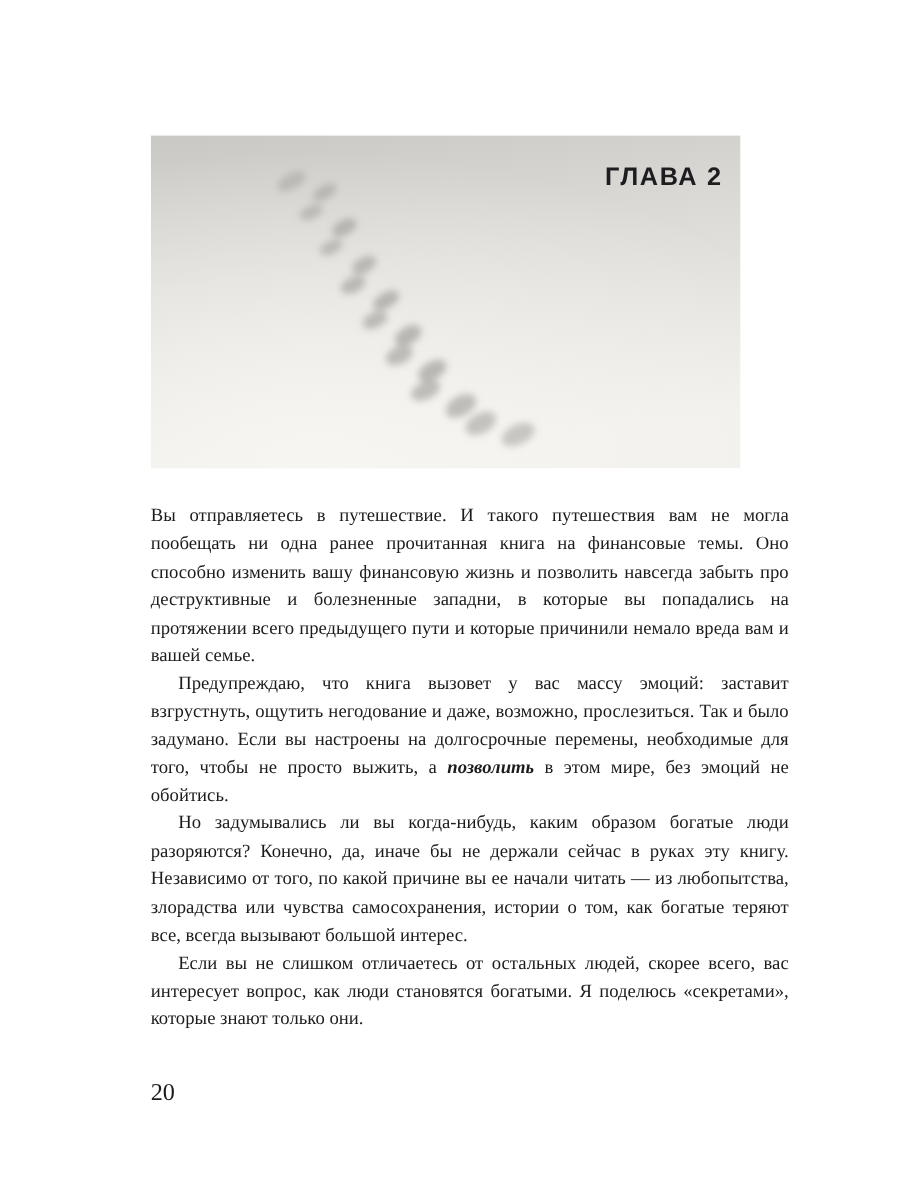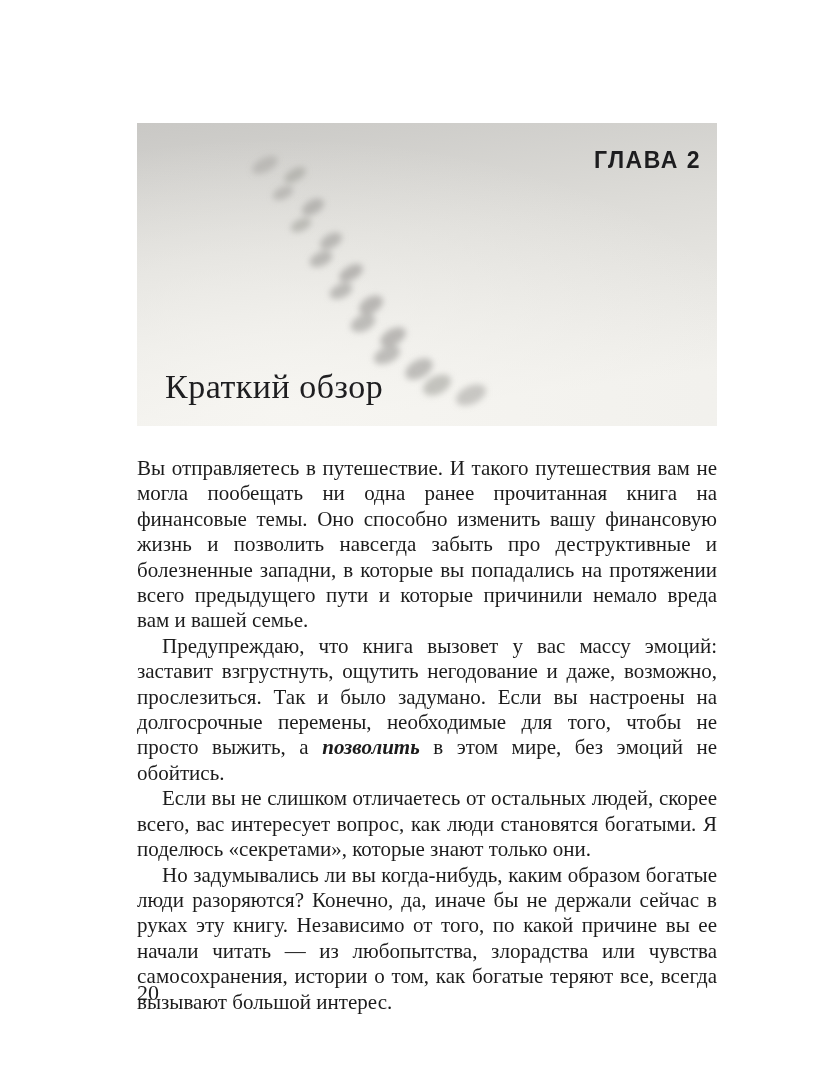--- a/index.html
+++ b/index.html
@@ -13,21 +13,21 @@
     height: 1080px;
     background: #ffffff;
     font-family: "Liberation Serif", serif;
     color: #1c1c1c;
     overflow: hidden;
   }
   .hero {
     position: absolute;
     left: 137px;
     top: 123px;
-    width: 580px;
+    width: 536px;
     height: 303px;
     overflow: hidden;
   }
   .hero svg {
     position: absolute;
     left: 0;
     top: 0;
     display: block;
   }
   .chapter-label {
@@ -49,21 +49,21 @@
     font-weight: 400;
     font-size: 34px;
     color: #1e1e20;
     letter-spacing: 0.5px;
   }
   .body-text {
     position: absolute;
     left: 137px;
     top: 456px;
     width: 580px;
-    font-size: 21px;
+    font-size: 17px;
     line-height: 25.4px;
     text-align: justify;
     hyphens: auto;
     -webkit-hyphens: auto;
   }
   .body-text p {
     margin: 0;
     text-indent: 25px;
   }
   .body-text p.no-indent {
@@ -117,25 +117,24 @@
         <ellipse cx="234" cy="182" rx="13" ry="8" opacity="0.65" transform="rotate(-30 234 182)"></ellipse>
         <ellipse cx="226" cy="200" rx="13" ry="8" opacity="0.6" transform="rotate(-25 226 200)"></ellipse>
         <ellipse cx="256" cy="214" rx="14" ry="8" opacity="0.65" transform="rotate(-30 256 214)"></ellipse>
         <ellipse cx="250" cy="232" rx="14" ry="8" opacity="0.6" transform="rotate(-25 250 232)"></ellipse>
         <ellipse cx="282" cy="246" rx="15" ry="9" opacity="0.6" transform="rotate(-30 282 246)"></ellipse>
         <ellipse cx="300" cy="262" rx="15" ry="9" opacity="0.55" transform="rotate(-28 300 262)"></ellipse>
         <ellipse cx="334" cy="272" rx="16" ry="9" opacity="0.5" transform="rotate(-25 334 272)"></ellipse>
       </g>
     </svg>
     <div class="chapter-label">ГЛАВА 2</div>
-    <h1 class="chapter-title">Краткий обзор</h1>
   </div>
 
   <div class="body-text">
     <p class="no-indent">Вы отправляетесь в путешествие. И такого путешествия вам не могла пообещать ни одна ранее прочитанная книга на финансовые темы. Оно способно изменить вашу финансовую жизнь и позволить навсегда забыть про деструктивные и болезненные западни, в которые вы попадались на протяжении всего предыдущего пути и которые причинили немало вреда вам и вашей семье.</p>
     <p><span>Предупреждаю, что книга вызовет у вас массу эмоций: заставит взгрустнуть, ощутить негодование и даже, возможно, прослезиться. Так и было задумано. Если вы настроены на долгосрочные перемены, необходимые для того, чтобы не просто выжить, а </span><span class="em-word">позволить</span><span> в этом мире, без эмоций не обойтись.</span></p>
+    <p>Но задумывались ли вы когда-нибудь, каким образом богатые люди разоряются? Конечно, да, иначе бы не держали сейчас в руках эту книгу. Независимо от того, по какой причине вы ее начали читать — из любопытства, злорадства или чувства самосохранения, истории о том, как богатые теряют все, всегда вызывают большой интерес.</p>
     <p>Если вы не слишком отличаетесь от остальных людей, скорее всего, вас интересует вопрос, как люди становятся богатыми. Я поделюсь «секретами», которые знают только они.</p>
-    <p>Но задумывались ли вы когда-нибудь, каким образом богатые люди разоряются? Конечно, да, иначе бы не держали сейчас в руках эту книгу. Независимо от того, по какой причине вы ее начали читать — из любопытства, злорадства или чувства самосохранения, истории о том, как богатые теряют все, всегда вызывают большой интерес.</p>
   </div>
 
   <div class="page-number">20</div>
 
 </div>
 
 </body></html>

